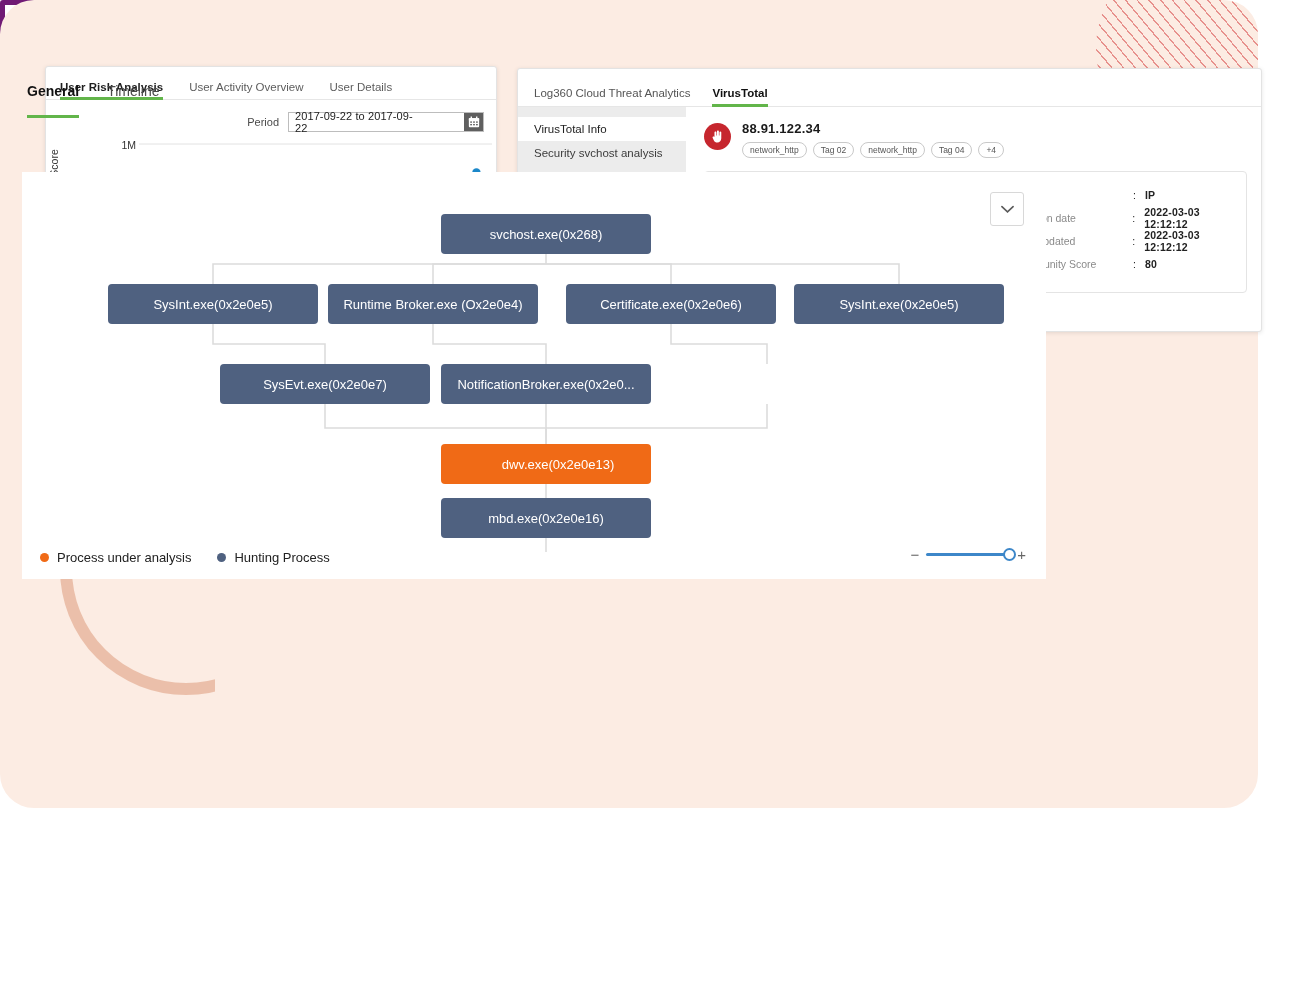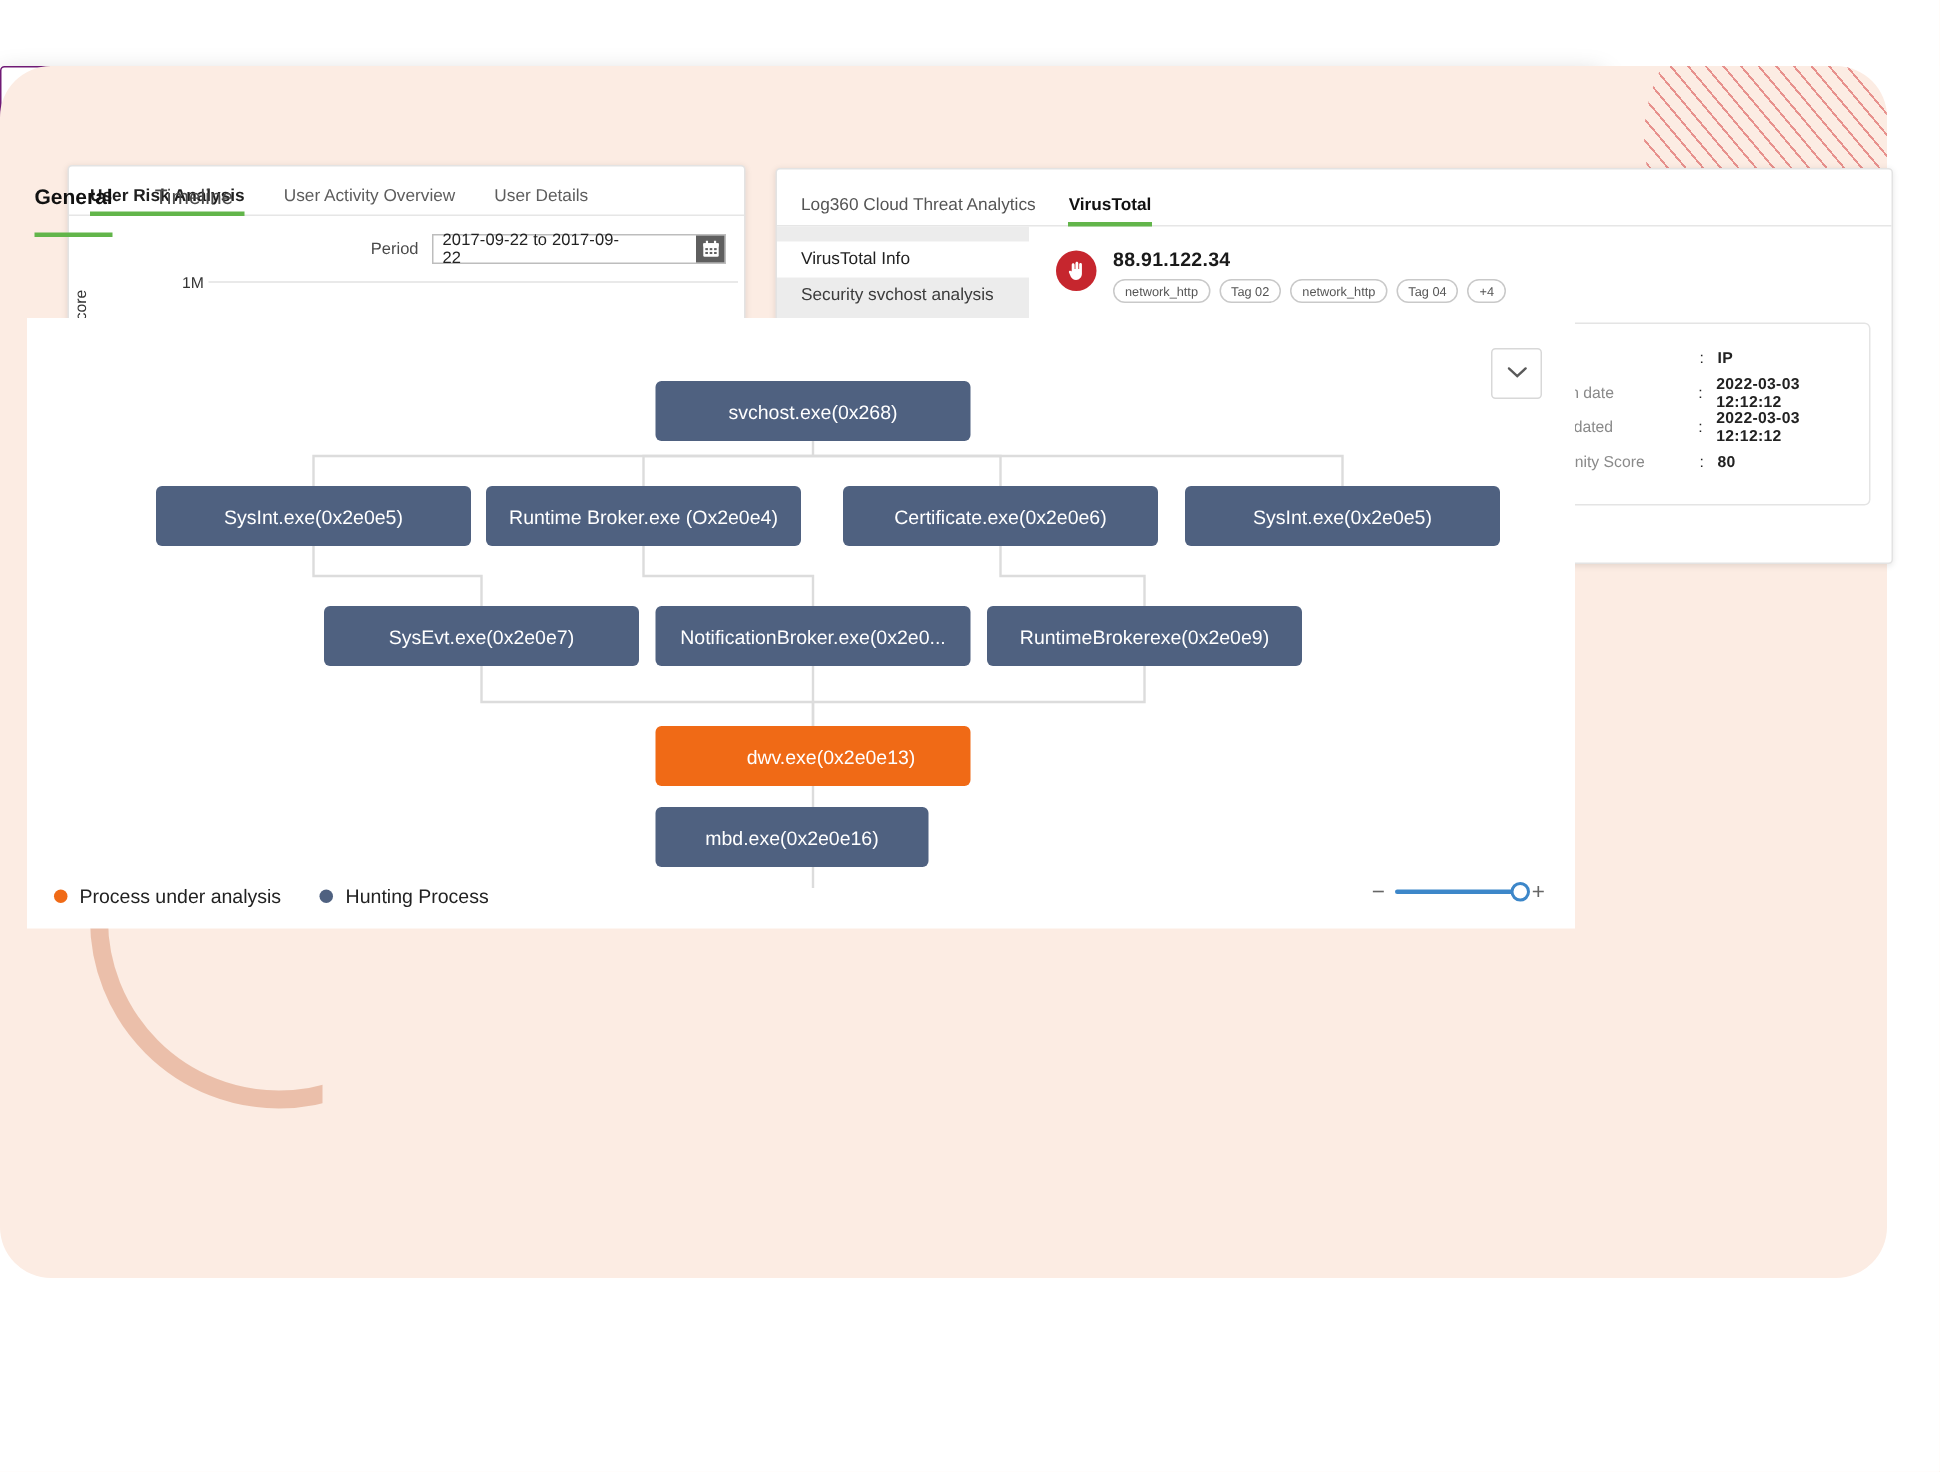--- a/index.html
+++ b/index.html
@@ -105,22 +105,22 @@
 
   .vt-right{ flex:1; border-left:1px solid #e4e4e4; padding:11px 0 0 20px; }
   .meta-row{ display:flex; align-items:center; height:23px; font-size:10.5px; }
   .meta-ico{ width:17px; color:#8a8a8a; display:flex; align-items:center; }
   .meta-key{ width:120px; color:#8a8a8a; }
   .meta-colon{ width:12px; color:#222; }
   .meta-val{ color:#222; font-weight:bold; letter-spacing:.2px; }
 
   
   #card-proc{ left:134px; top:358px; width:1068px; height:588px; background:#fff;
-              border:1px solid #701a75; border-radius:3px;
-              box-shadow:0 6px 18px rgba(0,0,0,.22);margin-top:44px; }
+              border:5px solid #701a75; border-radius:3px;
+              box-shadow:0 6px 18px rgba(0,0,0,.22); }
   .dev-row{ display:flex; align-items:center; height:58px; padding:0 18px;
             border-bottom:1px solid #ececec; }
   .dev-name{ font-size:14px; color:#1b1b1b; font-weight:bold; margin-left:10px; }
   .time-ctrls{ margin-left:auto; display:flex; align-items:center; }
   .sel-pill{ display:flex; align-items:center; justify-content:space-between;
              width:136px; height:27px; border:1px solid #cfcfcf; border-radius:4px;
              background:#fff; padding:0 10px; font-size:12.5px; color:#1b1b1b;
              font-weight:bold; cursor:pointer; }
   .caret{ color:#888; font-size:9px; }
   .conn{ width:16px; height:2px; background:#ef6c13; }
@@ -471,20 +471,19 @@
           </div>
           <span class="zc-sign">+</span>
         </div>
       <div class="node" style="left: 419px; top: 42px; width: 210px;">svchost.exe(0x268)</div>
           <div class="node" style="left: 86px; top: 112px; width: 210px;">SysInt.exe(0x2e0e5)</div>
           <div class="node" style="left: 306px; top: 112px; width: 210px;">Runtime Broker.exe (Ox2e0e4)</div>
           <div class="node" style="left: 544px; top: 112px; width: 210px;">Certificate.exe(0x2e0e6)</div>
           <div class="node" style="left: 772px; top: 112px; width: 210px;">SysInt.exe(0x2e0e5)</div>
           <div class="node" style="left: 198px; top: 192px; width: 210px;">SysEvt.exe(0x2e0e7)</div>
           <div class="node" style="left: 419px; top: 192px; width: 210px;">NotificationBroker.exe(0x2e0...</div>
-          <div class="node" style="left: 640px; top: 192px; width: 210px;">RuntimeBrokerexe(0x2e0e9)</div>
           <div class="node orange" style="left: 419px; top: 272px; width: 210px; padding-left: 24px;">dwv.exe(0x2e0e13)</div>
-          <div class="node" style="left: 419px; top: 326px; width: 182px;">mbd.exe(0x2e0e16)</div>
+          <div class="node" style="left: 419px; top: 326px; width: 210px;">mbd.exe(0x2e0e16)</div>
         </div>
     </div>
   </div>
 
 </div>
 
 </body></html>

